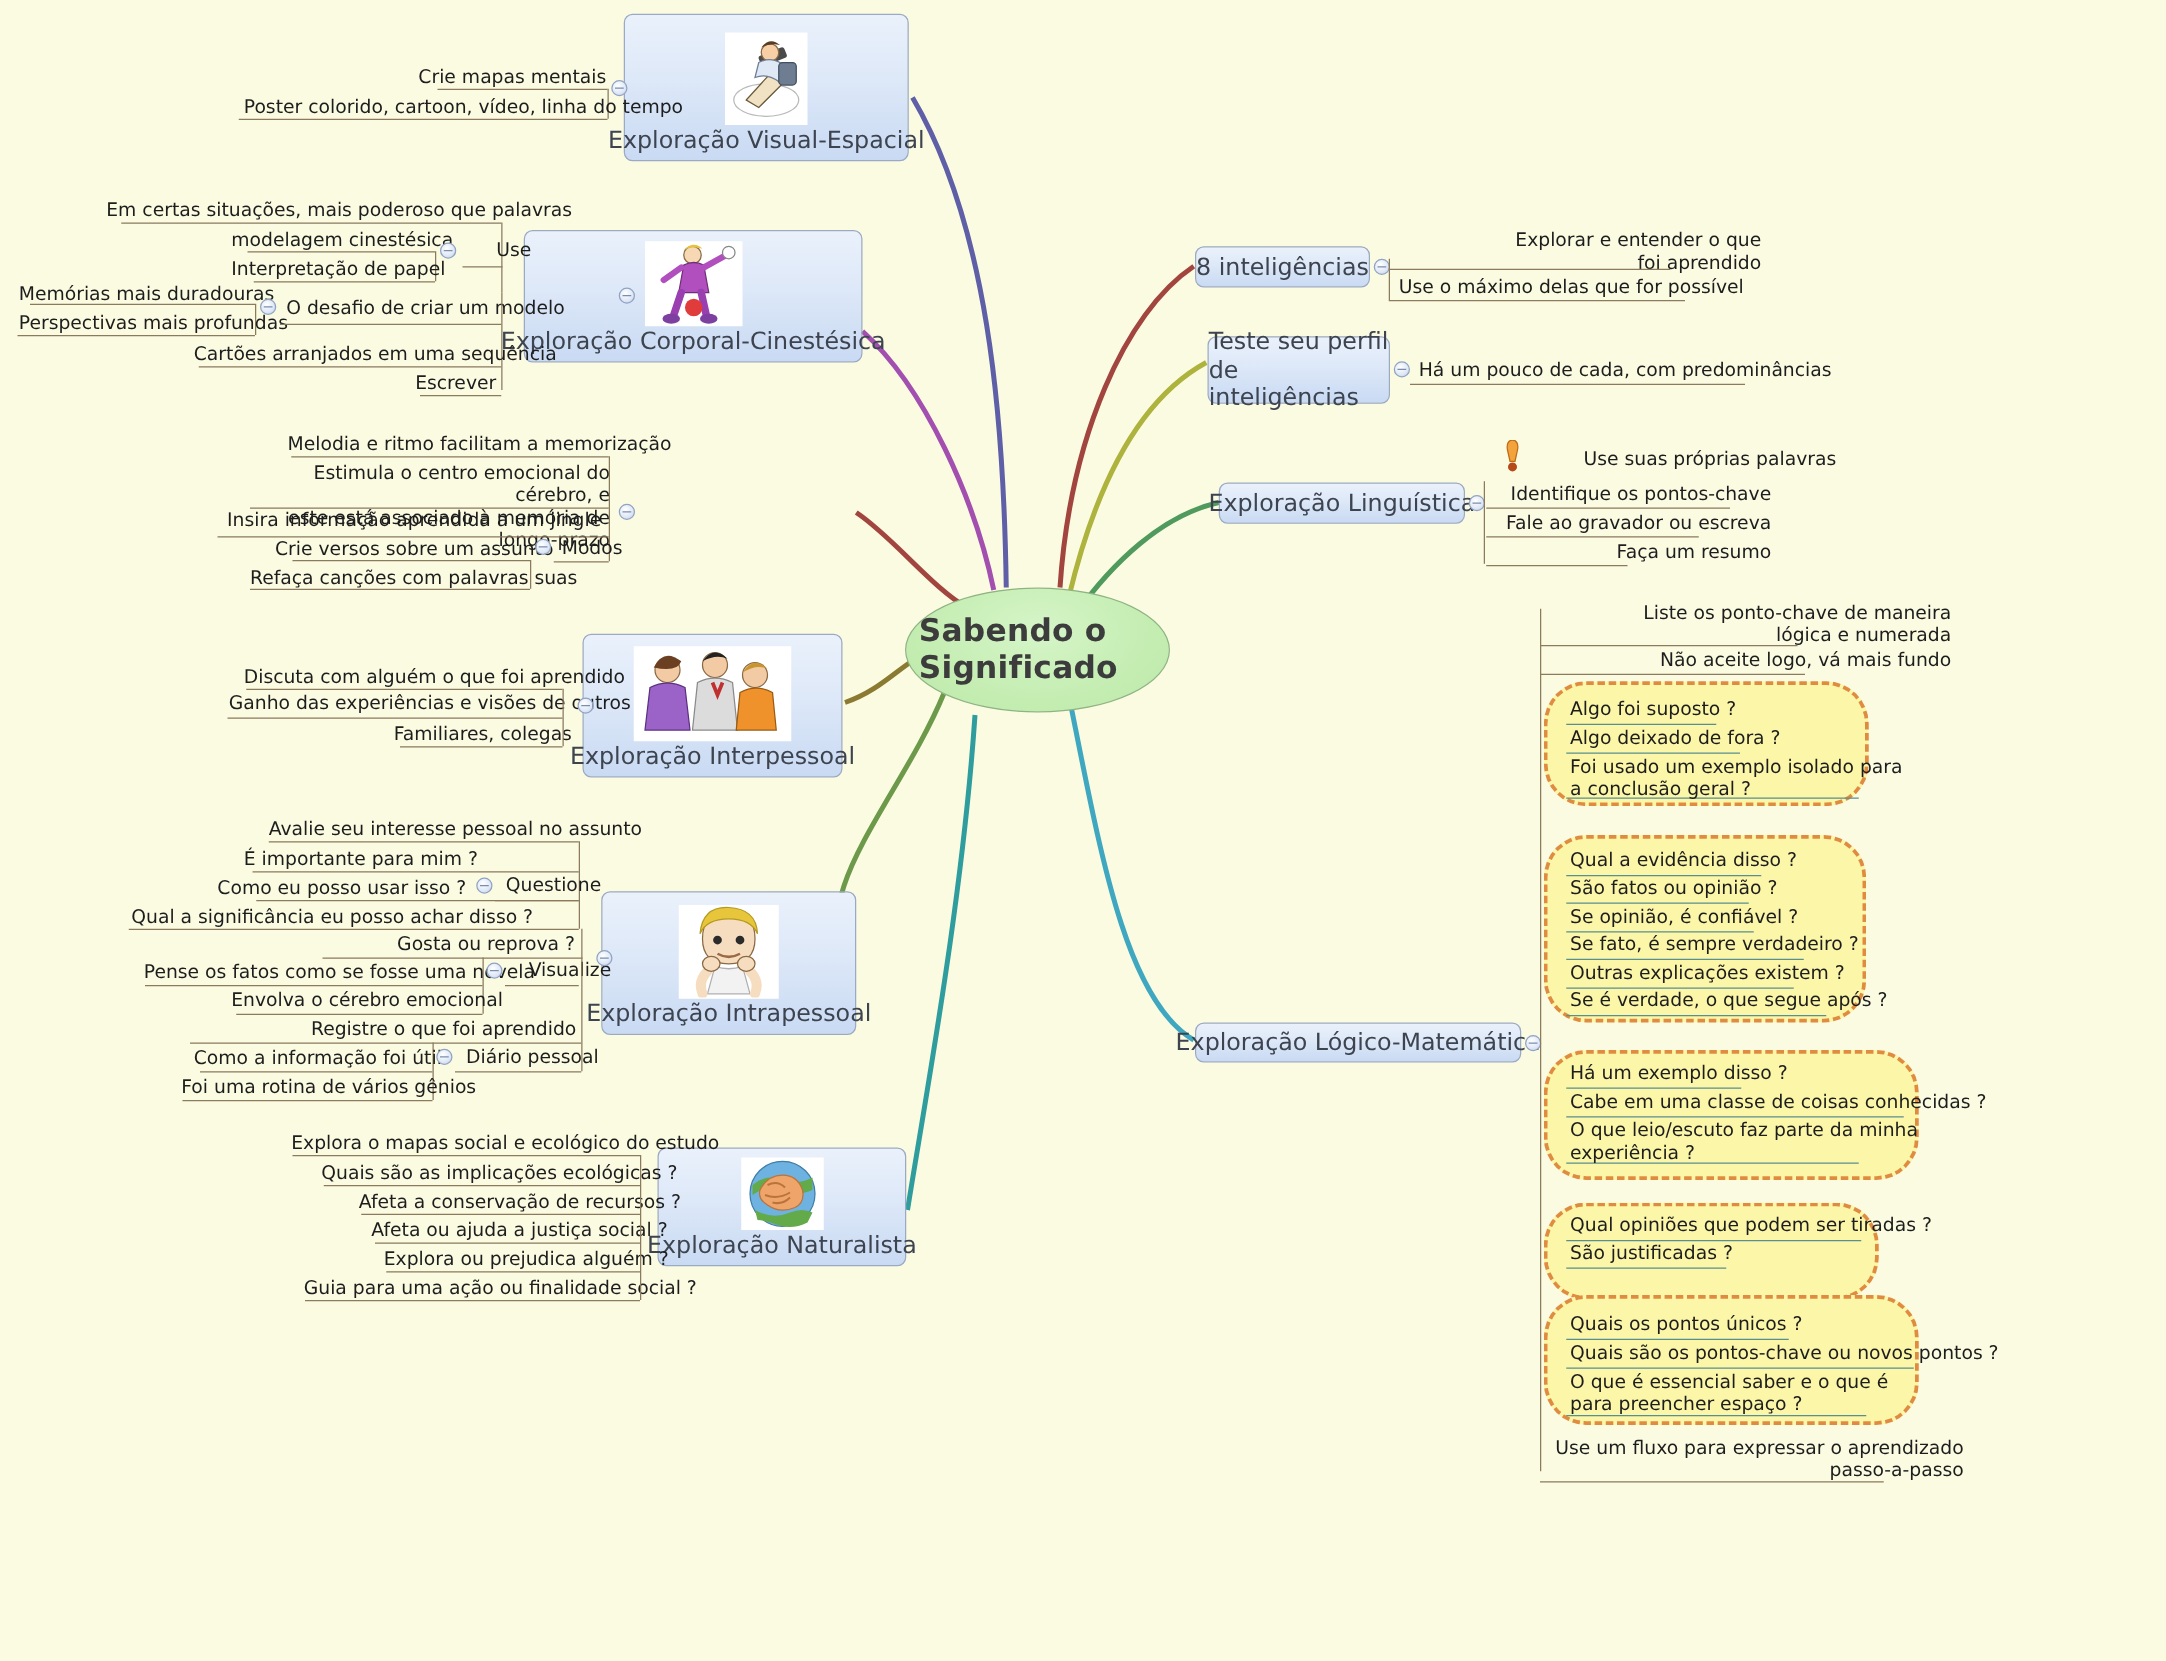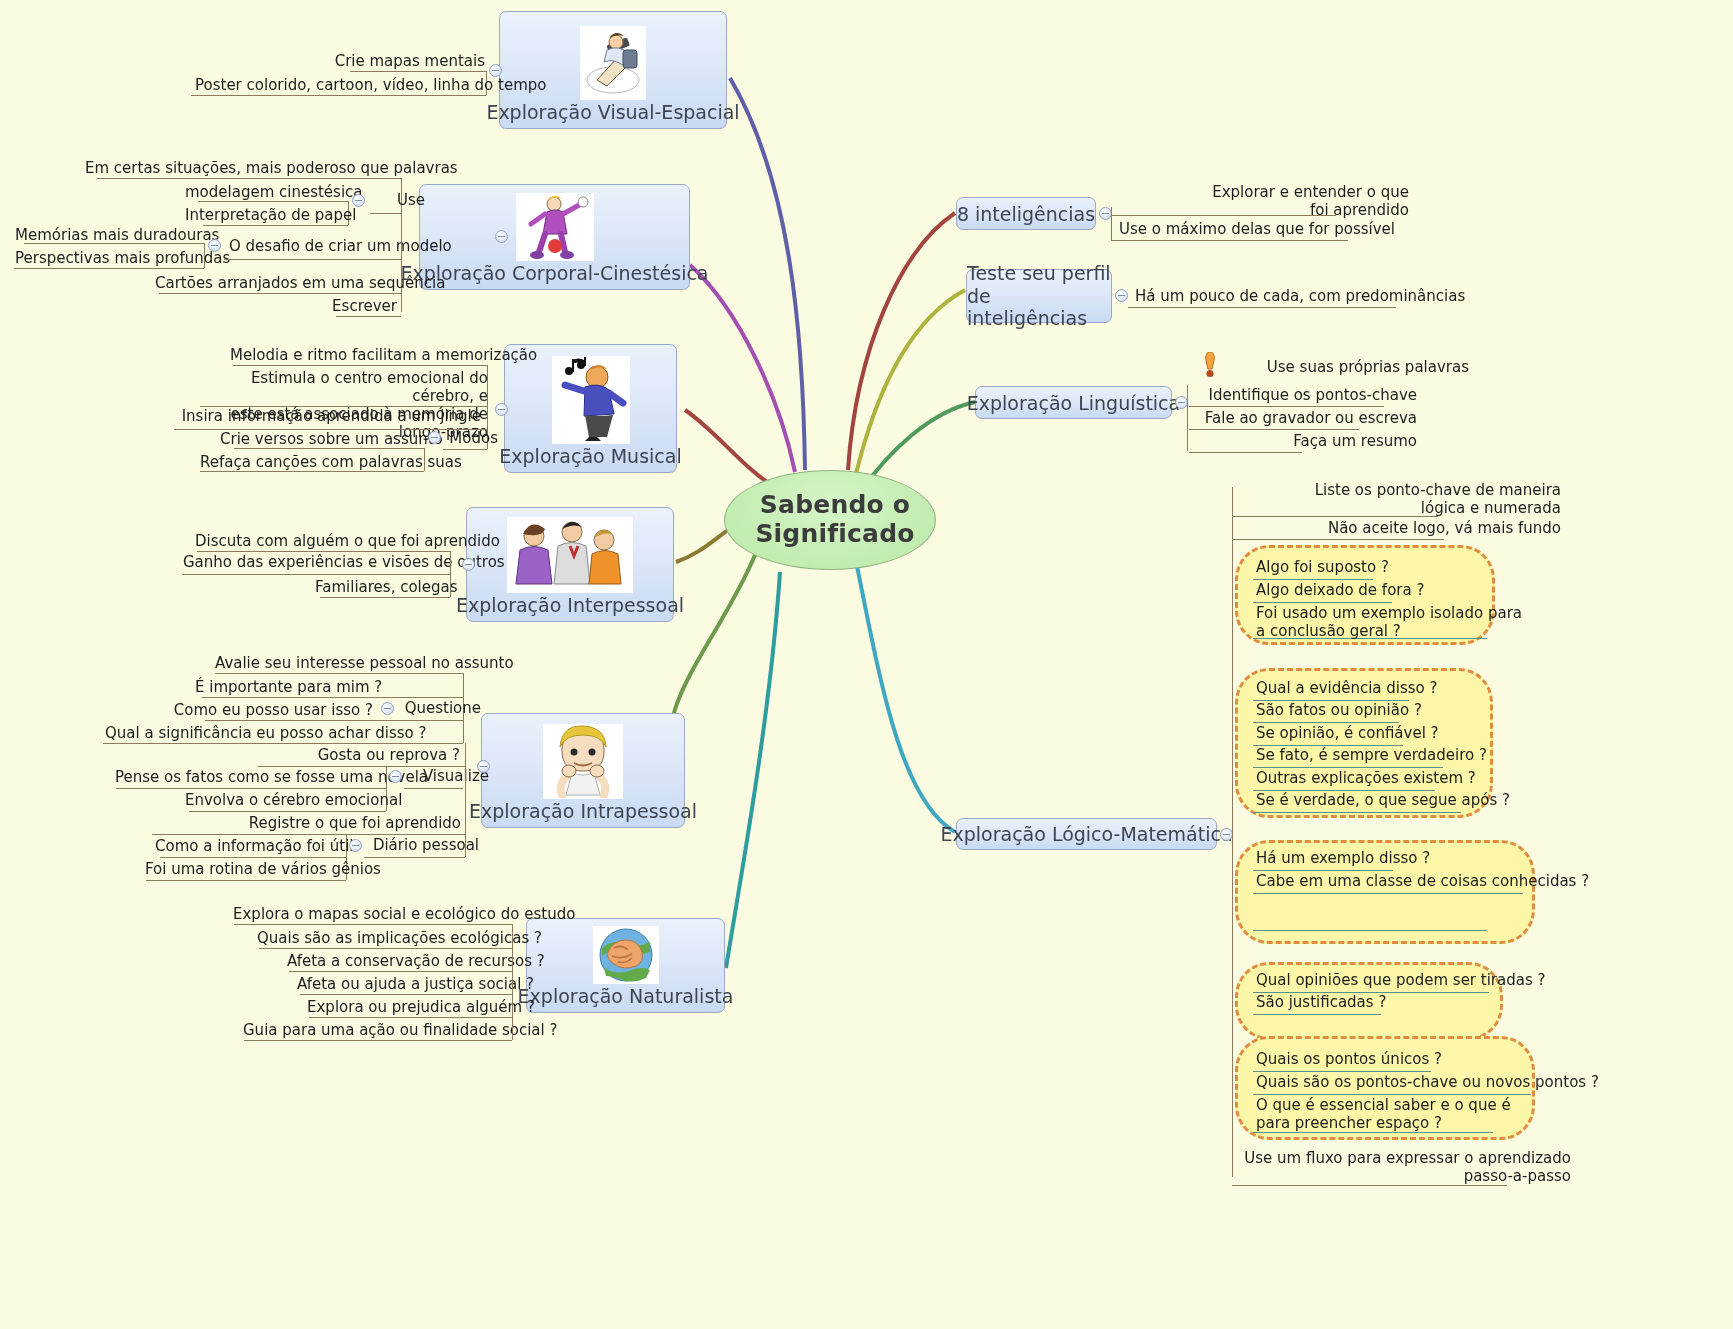--- a/index.html
+++ b/index.html
@@ -18,21 +18,21 @@
     position:absolute;
     width:212px;height:100px;
     border-radius:50%;
     background:radial-gradient(ellipse at 50% 35%, #d6f5c8 0%, #c6eeb4 55%, #bbe8a8 100%);
     border:1px solid #8fb483;
     display:flex;align-items:center;justify-content:center;
     box-sizing:border-box;
   }
   .central .ctext{
     font-size:25px;font-weight:bold;color:#3c3c3c;
-    line-height:1.15;text-align:center;letter-spacing:.2px;
+    line-height:1.15;text-align:left;letter-spacing:.2px;
     padding-left:10px;width:100%;
   }
 
   
   .topicbox{
     position:absolute;
     background:linear-gradient(to bottom,#eaf1fb 0%,#dde8f8 45%,#c9daf3 100%);
     border:1px solid #9aa9c4;
     border-radius:7px;
     box-sizing:border-box;
@@ -146,41 +146,20 @@
         <path d="M28,20 L14,30" stroke="#b24fbe" stroke-width="5" stroke-linecap="round"></path>
         <path d="M28,40 L22,58 M44,40 L48,58" stroke="#9a3fb0" stroke-width="6" stroke-linecap="round"></path>
         <ellipse cx="20" cy="61" rx="7" ry="4" fill="#7d3fa0"></ellipse>
         <ellipse cx="50" cy="61" rx="7" ry="4" fill="#7d3fa0"></ellipse>
         <circle cx="38" cy="52" r="7" fill="#e03c3c"></circle>
       </svg>
     </div>
     <div class="tlabel">Exploração Corporal-Cinestésica</div>
   </div>
 
-  <div class="topicbox withimg" style="left:504px;top:344px;width:173px;height:129px;">
-    <div class="thumb" style="width:78px;height:88px;">
-      <svg width="76" height="86" viewBox="0 0 76 86">
-        <circle cx="44" cy="20" r="11" fill="#f0a85a" stroke="#8a5a20"></circle>
-        <path d="M35,14 q10,-11 19,-2 q-10,-4 -19,2 Z" fill="#d08a3a"></path>
-        <path d="M32,30 q14,-5 24,3 l5,24 l-30,2 Z" fill="#4a4fc0" stroke="#2a2f80"></path>
-        <path d="M31,34 L12,28" stroke="#4a4fc0" stroke-width="7" stroke-linecap="round"></path>
-        <path d="M56,36 L70,46" stroke="#4a4fc0" stroke-width="7" stroke-linecap="round"></path>
-        <path d="M32,58 q14,2 28,0 l-6,22 l-18,0 Z" fill="#4a4a4a"></path>
-        <path d="M36,80 l-4,4 l16,0 l-4,-4 Z" fill="#222"></path>
-        <g fill="#111">
-          <circle cx="16" cy="14" r="4"></circle>
-            <rect x="19" y="2" width="2" height="13"></rect>
-          <circle cx="28" cy="8" r="4"></circle>
-            <rect x="31" y="-2" width="2" height="11"></rect>
-          <path d="M19,3 q7,-3 12,0 l0,4 q-6,-3 -12,0 Z"></path>
-        </g>
-      </svg>
-    </div>
-    <div class="tlabel">Exploração Musical</div>
-  </div>
 
   <div class="topicbox withimg" style="left:466px;top:507px;width:208px;height:115px;">
     <div class="thumb" style="width:126px;height:76px;">
       <svg width="124" height="74" viewBox="0 0 124 74">
         <circle cx="26" cy="18" r="10" fill="#f2cba4" stroke="#8a6a44"></circle>
         <path d="M15,16 q8,-16 22,-5 q-3,9 -22,5 Z" fill="#6b3f22"></path>
         <path d="M12,32 q14,-7 28,0 l4,34 l-36,0 Z" fill="#9b63c8" stroke="#5c2f80"></path>
         <circle cx="64" cy="14" r="10" fill="#f2cba4" stroke="#8a6a44"></circle>
         <path d="M54,11 q9,-13 20,-2 q-9,-4 -20,2 Z" fill="#222"></path>
         <path d="M50,28 q14,-7 28,0 l4,38 l-36,0 Z" fill="#dcdcdc" stroke="#8a8a8a"></path>
@@ -417,20 +396,22 @@
   <div class="cloudtext" style="left:1256px;top:769px;">Outras explicações existem ?</div>
   <div class="ul" style="left:1253px;top:790px;width:182px;background:#5a8f8f;"></div>
   <div class="cloudtext" style="left:1256px;top:791px;">Se é verdade, o que segue após ?</div>
   <div class="ul" style="left:1253px;top:812px;width:208px;background:#5a8f8f;"></div>
 
   <div class="cloud" style="left:1235px;top:840px;width:300px;height:104px;"></div>
   <div class="cloudtext" style="left:1256px;top:849px;">Há um exemplo disso ?</div>
   <div class="ul" style="left:1253px;top:870px;width:140px;background:#5a8f8f;"></div>
   <div class="cloudtext" style="left:1256px;top:872px;">Cabe em uma classe de coisas conhecidas ?</div>
   <div class="ul" style="left:1253px;top:893px;width:270px;background:#5a8f8f;"></div>
+  <div class="cloudtext" style="left:1256px;top:895px;">O que leio/escuto faz parte da minha
+experiência ?</div>
   <div class="ul" style="left:1253px;top:930px;width:234px;background:#5a8f8f;"></div>
 
   <div class="cloud" style="left:1235px;top:962px;width:268px;height:78px;"></div>
   <div class="cloudtext" style="left:1256px;top:971px;">Qual opiniões que podem ser tiradas ?</div>
   <div class="ul" style="left:1253px;top:992px;width:236px;background:#5a8f8f;"></div>
   <div class="cloudtext" style="left:1256px;top:993px;">São justificadas ?</div>
   <div class="ul" style="left:1253px;top:1014px;width:128px;background:#5a8f8f;"></div>
 
   <div class="cloud" style="left:1235px;top:1036px;width:300px;height:104px;"></div>
   <div class="cloudtext" style="left:1256px;top:1050px;">Quais os pontos únicos ?</div>

